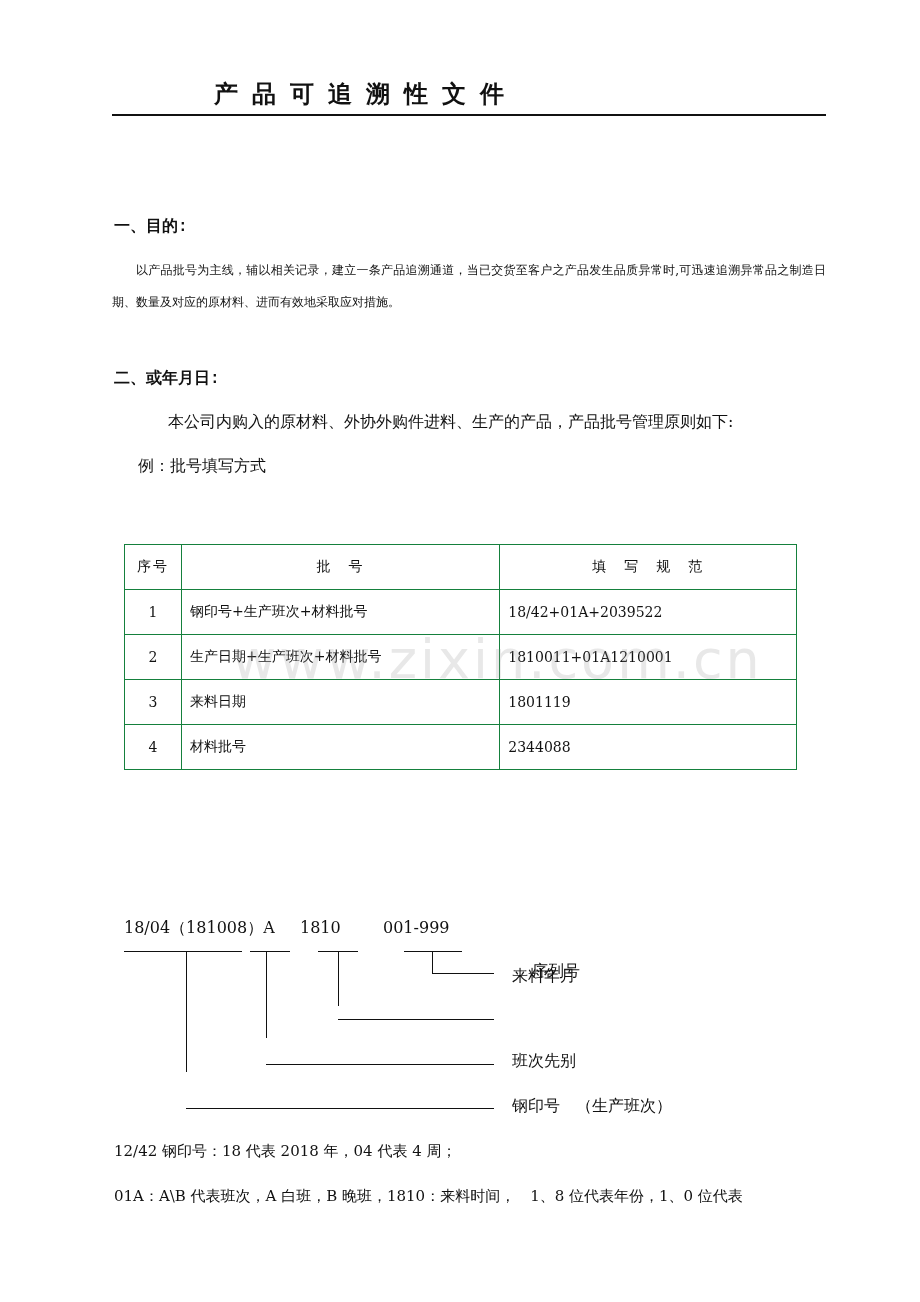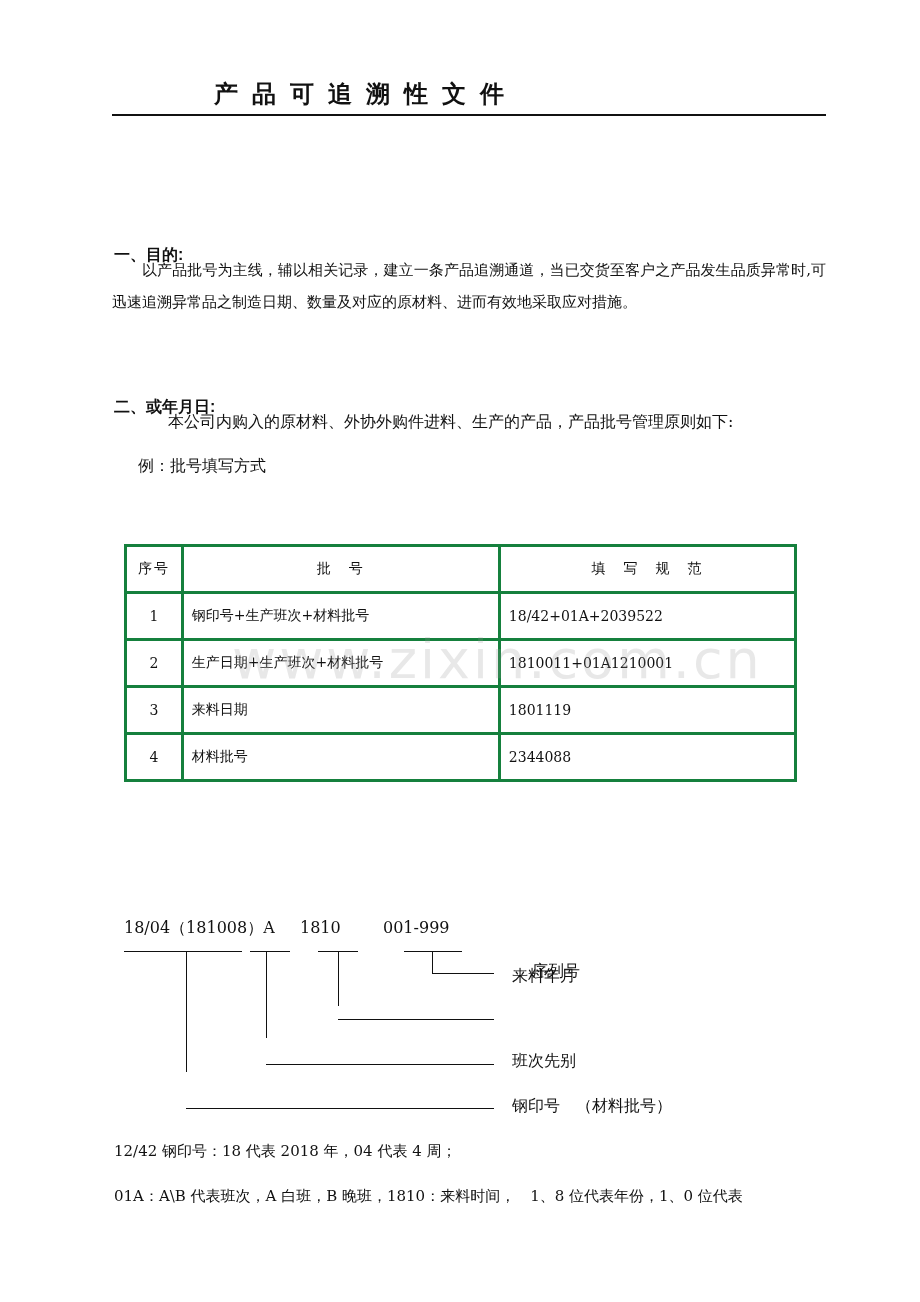--- a/index.html
+++ b/index.html
@@ -2,27 +2,27 @@
 <html><head>
 <meta charset="utf-8">
 <style>
   html, body { margin: 0; padding: 0; background: #ffffff; }
   body { width: 920px; height: 1302px; position: relative; overflow: hidden;
          font-family: "DejaVu Serif", "Liberation Serif", serif; color: #111; }
   .abs { position: absolute; white-space: nowrap; }
   .title { left: 0; width: 732px; top: 78px; text-align: center; font-size: 24px;
            font-weight: bold; letter-spacing: 14px; font-family: "DejaVu Sans", sans-serif; }
   .title-rule { position: absolute; left: 112px; width: 714px; top: 114px; height: 2px; background: #111; }
-  .heading { font-size: 16px; font-weight: bold; font-family: Liberation Sans, sans-serif; margin-top: 29px; }
+  .heading { font-size: 16px; font-weight: bold; font-family: Liberation Mono, monospace; }
   .body-text { font-size: 16px; line-height: 32px; }
-  .para { position: absolute; left: 112px; width: 714px; font-size: 15px; line-height: 32px;
+  .para { position: absolute; left: 112px; width: 714px; font-size: 12px; line-height: 32px;
           text-align: justify; text-indent: 2em; }
   table.batch { position: absolute; left: 124px; top: 544px; width: 673px; border-collapse: collapse;
                 font-size: 14px; }
-  table.batch td, table.batch th { border: 3px solid #15803d; height: 44px; padding: 0 8px; font-weight: normal; }
+  table.batch td, table.batch th { border: 1px solid #15803d; height: 44px; padding: 0 8px; font-weight: normal; }
   table.batch th { text-align: center; letter-spacing: 2px; }
   table.batch td.num { text-align: center; }
   .watermark { position: absolute; left: 232px; top: 600px; font-size: 54px; color: rgba(150,150,150,0.22);
                font-family: "DejaVu Sans", sans-serif; letter-spacing: 3px; pointer-events: none; margin-top: 28px; }
   .line { position: absolute; background: #111; }
   .diag-label { font-size: 16px; }
   .note { font-size: 15px; left: 114px; }
 </style>
 </head>
 <body>
@@ -88,16 +88,16 @@
 <div class="line" style="left:432px; top:951px; width:1px; height:22px;"></div>
 
 <div class="line" style="left:432px; top:973px; width:62px; height:1px;"></div>
 <div class="line" style="left:338px; top:1019px; width:156px; height:1px;"></div>
 <div class="line" style="left:266px; top:1064px; width:228px; height:1px;"></div>
 <div class="line" style="left:186px; top:1108px; width:308px; height:1px;"></div>
 
 <div class="abs diag-label" style="left:532px; top:961px;">序列号</div>
 <div class="abs diag-label" style="left:512px; top:966px;">来料年月</div>
 <div class="abs diag-label" style="left:512px; top:1051px;">班次先别</div>
-<div class="abs diag-label" style="left:512px; top:1096px;">钢印号　（材料批号）</div>
+<div class="abs diag-label" style="left:512px; top:1096px;">钢印号　（生产班次）</div>
 
 <div class="abs note" style="top:1142px;">12/42 钢印号：18 代表 2018 年，04 代表 4 周；</div>
 <div class="abs note" style="top:1187px;">01A：A\B 代表班次，A 白班，B 晚班，1810：来料时间，　1、8 位代表年份，1、0 位代表</div>
 
 </body></html>

